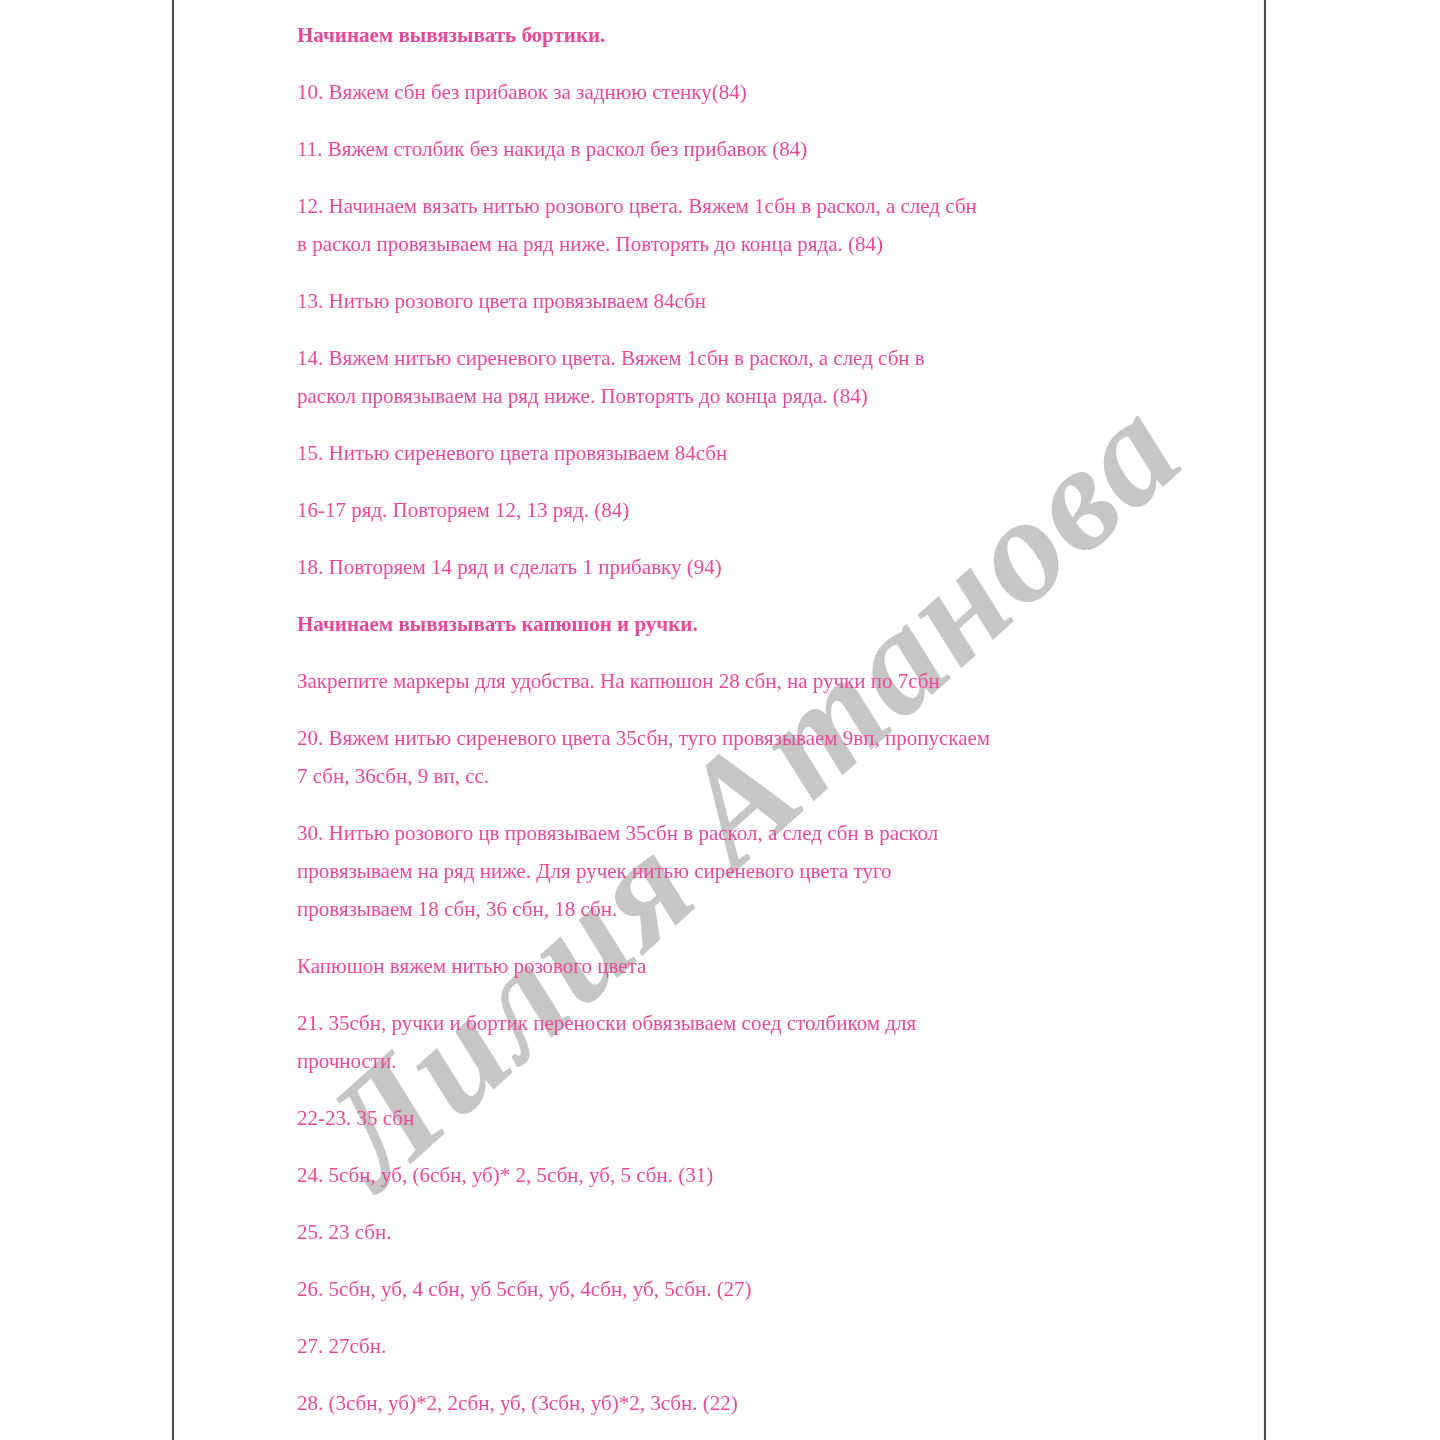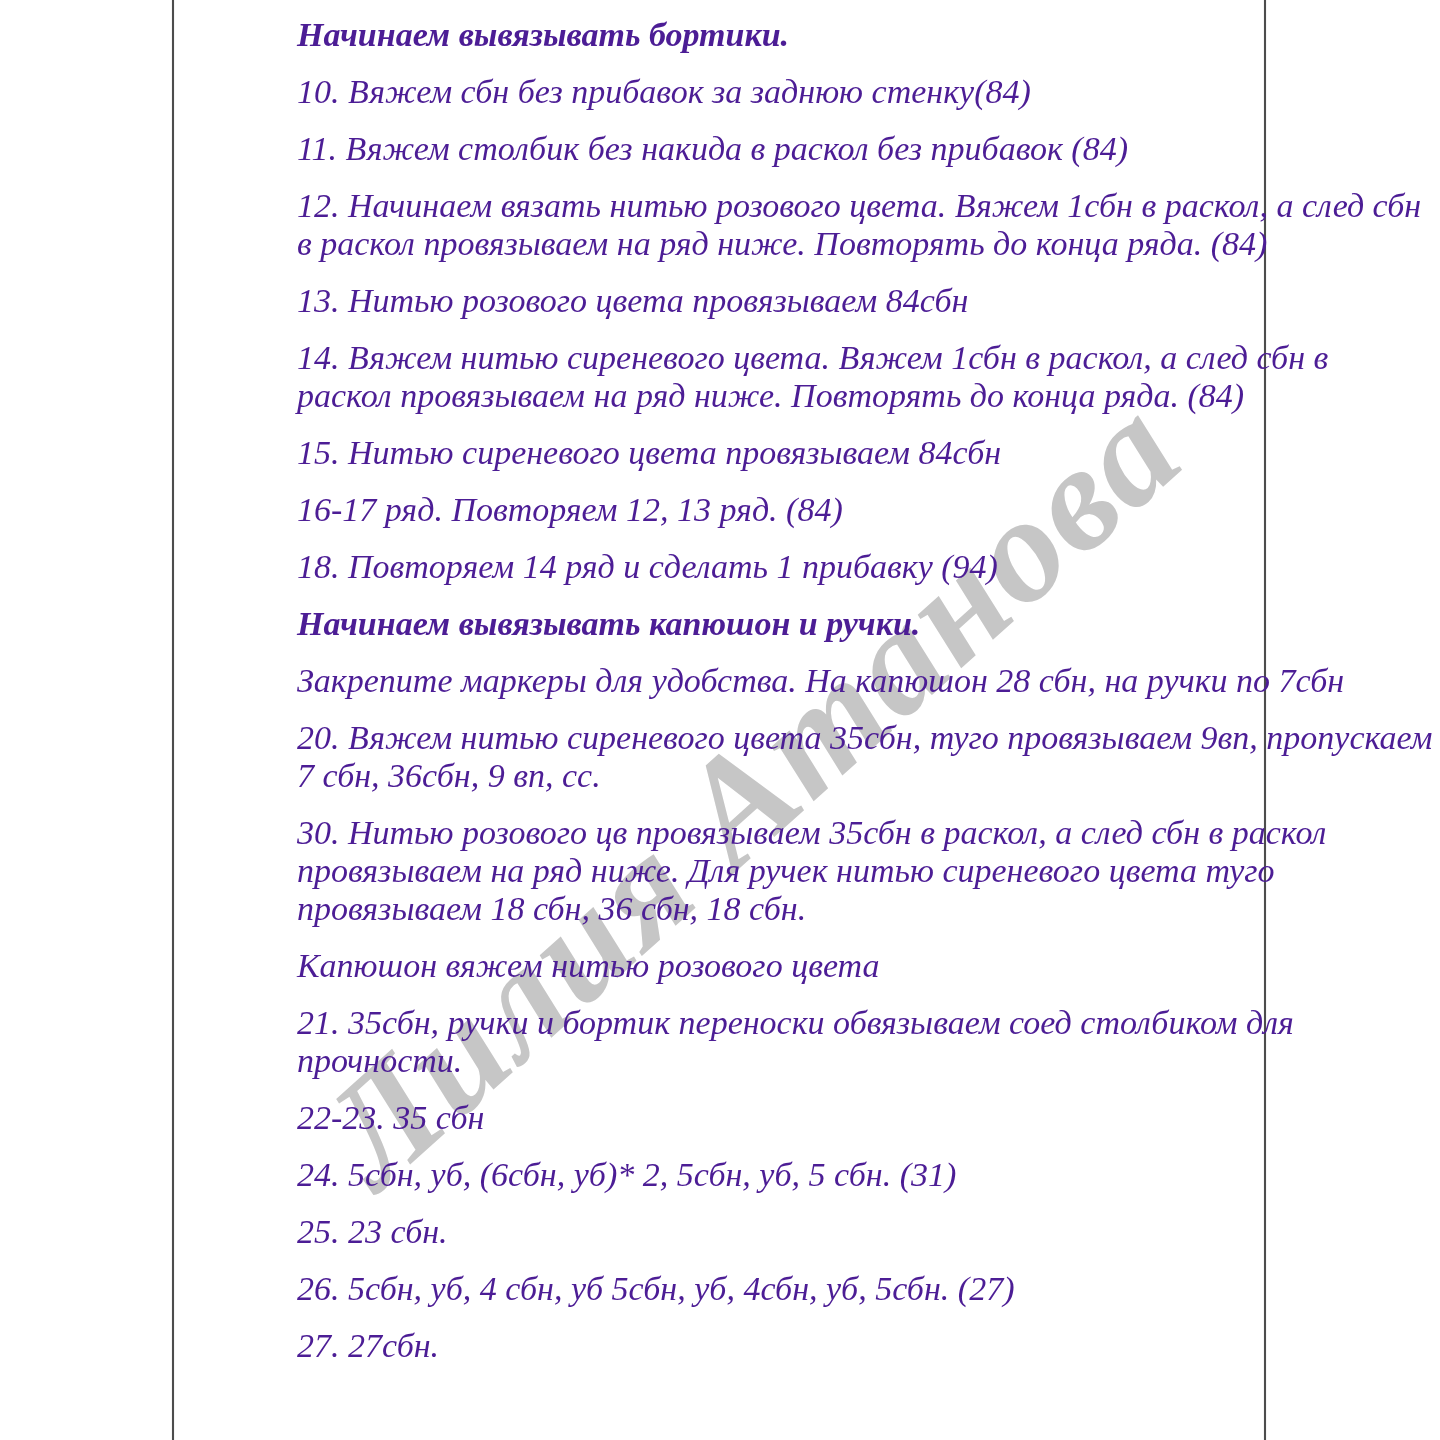--- a/index.html
+++ b/index.html
@@ -43,23 +43,22 @@
     white-space: nowrap;
     z-index: 1;
     user-select: none;
   }
   .content {
     position: absolute;
     left: 297px;
     top: 16px;
     width: 975px;
     z-index: 2;
-    color: #4c1d95;
-    font-size: 34px;
-    font-style: italic;
+    color: #ec4899;
+    font-size: 21px;
   }
   .para { margin: 0 0 19px 0; }
   .line {
     line-height: 38px;
     white-space: nowrap;
   }
   .para.heading .line { font-weight: bold; }
 </style>
 </head>
 <body>
@@ -128,14 +127,17 @@
       </div>
       <div class="para body">
         <div class="line">25. 23 сбн.</div>
       </div>
       <div class="para body">
         <div class="line">26. 5сбн, уб, 4 сбн, уб 5сбн, уб, 4сбн, уб, 5сбн. (27)</div>
       </div>
       <div class="para body">
         <div class="line">27. 27сбн.</div>
       </div>
+      <div class="para body">
+        <div class="line">28. (3сбн, уб)*2, 2сбн, уб, (3сбн, уб)*2, 3сбн. (22)</div>
+      </div>
     </div>
 </div>
 
 </body></html>

